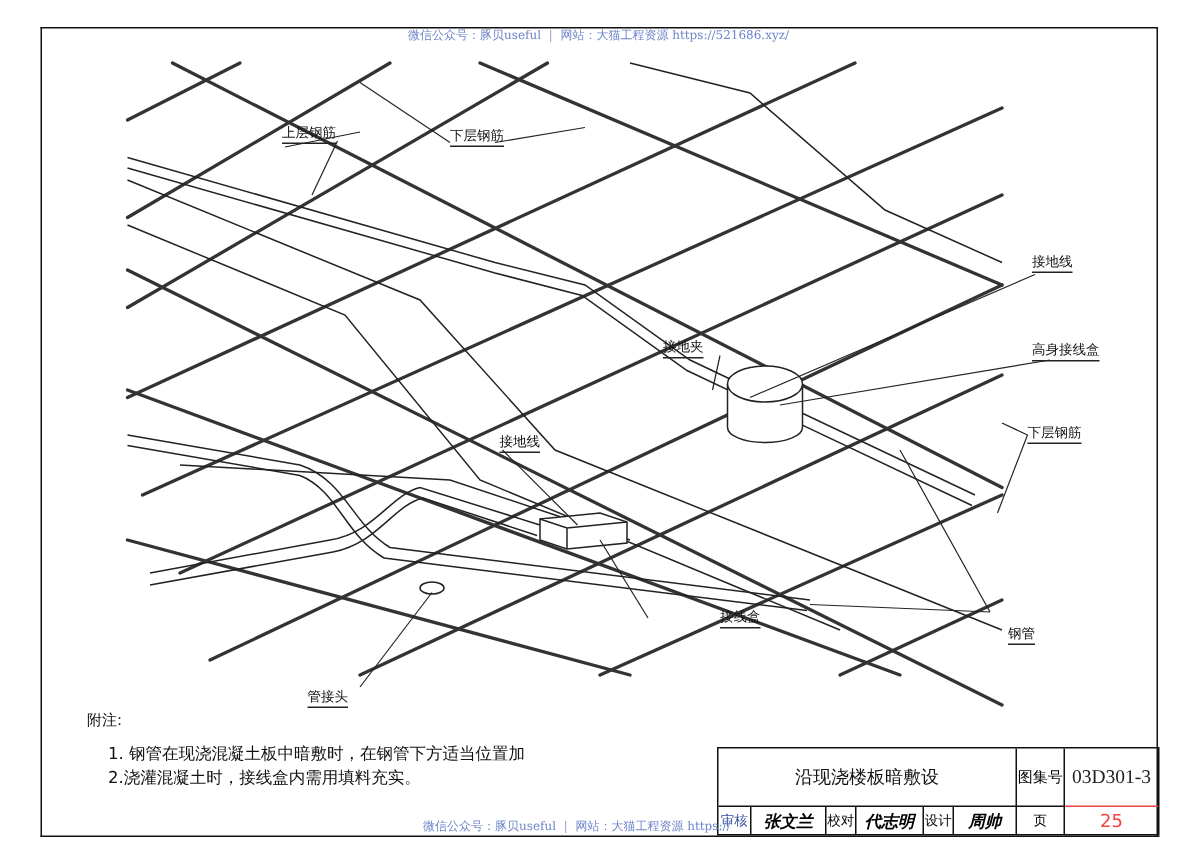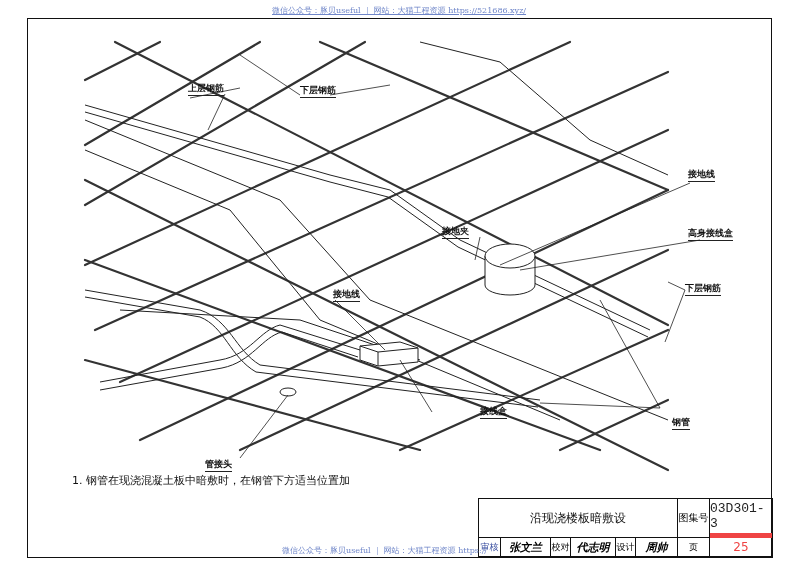--- a/index.html
+++ b/index.html
@@ -1,31 +1,31 @@
 <!DOCTYPE html>
 <html><head>
 <meta charset="utf-8">
 <style>
   html, body { margin:0; padding:0; background:#ffffff; }
   body { width:800px; height:565px; position:relative; overflow:hidden; font-family:"DejaVu Sans", sans-serif; }
   .watermark { position:absolute; font-size:8px; color:#6f86c9; font-family:"DejaVu Serif", serif; white-space:nowrap; }
-  #wm-top { left:272px; top:5px;text-decoration:underline; }
+  #wm-top { left:272px; top:18px; }
   #wm-bottom { left:282px; top:545px; }
   #frame { position:absolute; left:27px; top:18px; width:745px; height:540px; border:1.5px solid #111; border-bottom:none; box-sizing:border-box; }
   #bottom-line { position:absolute; left:27px; top:557px; width:746px; height:0; border-top:1.5px solid #111; }
   svg#drawing { position:absolute; left:0; top:0; }
-  .label { position:absolute; font-size:9px; color:#111; font-family:"DejaVu Sans", sans-serif; white-space:nowrap; letter-spacing:0px;font-weight:bold; }
+  .label { position:absolute; font-size:9px; color:#111; font-family:"DejaVu Sans", sans-serif; white-space:nowrap; letter-spacing:0px; }
   .notes { position:absolute; left:58px; top:470px; font-size:11px; color:#111; line-height:22px; }
   .notes .title { font-size:10px; }
   .notes .item { margin-left:14px; }
   .notes .cont { margin-left:26px; }
   #titleblock { position:absolute; left:478px; top:498px; width:295px; height:59px; border:1.3px solid #111; box-sizing:border-box; }
   #tb-title { position:absolute; left:0; top:0; width:199px; height:39px; border-right:1px solid #111; border-bottom:1px solid #111; box-sizing:border-box; display:flex; align-items:center; justify-content:center; font-size:12px; color:#111; }
   #tb-atlas-label { position:absolute; left:199px; top:0; width:32px; height:39px; border-right:1px solid #111; border-bottom:1px solid #111; box-sizing:border-box; display:flex; align-items:center; justify-content:center; font-size:10px; }
-  #tb-atlas-no { position:absolute; left:231px; top:0; width:62px; height:39px; border-bottom:5px solid #ef4444; box-sizing:border-box; display:flex; align-items:center; justify-content:center; font-size:13px; font-family:Liberation Mono, monospace; color:#222; }
+  #tb-atlas-no { position:absolute; left:231px; top:0; width:62px; height:39px; border-bottom:1px solid #ef4444; box-sizing:border-box; display:flex; align-items:center; justify-content:center; font-size:13px; font-family:Liberation Serif, serif; color:#222; }
   #tb-sign-row { position:absolute; left:0; top:39px; width:199px; height:18px; border-right:1px solid #111; box-sizing:border-box; display:flex; font-size:9px; }
   .cell { border-right:1px solid #111; display:flex; align-items:center; justify-content:center; box-sizing:border-box; height:100%; }
   .cell.sig { font-family:"DejaVu Serif", serif; font-style:italic; font-weight:bold; font-size:11px; }
   #tb-page-label { position:absolute; left:199px; top:39px; width:32px; height:18px; border-right:1px solid #111; box-sizing:border-box; display:flex; align-items:center; justify-content:center; font-size:9px; }
   #tb-page-no { position:absolute; left:231px; top:39px; width:62px; height:18px; display:flex; align-items:center; justify-content:center; font-size:12px; color:#ef4444; }
 </style>
 </head>
 <body>
 
 <div id="wm-top" class="watermark">微信公众号：豚贝useful ｜ 网站：大猫工程资源 https://521686.xyz/</div>
@@ -105,21 +105,23 @@
 <div class="label" style="left:688px;top:168px;border-bottom:0.8px solid #222;">接地线</div>
 <div class="label" style="left:442px;top:225px;border-bottom:0.8px solid #222;">接地夹</div>
 <div class="label" style="left:688px;top:227px;border-bottom:0.8px solid #222;">高身接线盒</div>
 <div class="label" style="left:685px;top:282px;border-bottom:0.8px solid #222;">下层钢筋</div>
 <div class="label" style="left:333px;top:288px;border-bottom:0.8px solid #222;">接地线</div>
 <div class="label" style="left:432px;top:405px;border-bottom:0.8px solid #222;margin-left:48px;">接线盒</div>
 <div class="label" style="left:672px;top:396px;border-bottom:0.8px solid #222;margin-top:20px;">钢管</div>
 <div class="label" style="left:205px;top:458px;border-bottom:0.8px solid #222;">管接头</div>
 
 <div class="notes">
+  <div class="title">附注:</div>
   <div class="item">1. 钢管在现浇混凝土板中暗敷时，在钢管下方适当位置加</div>
+  <div class="item" style="margin-top:-6px">2.浇灌混凝土时，接线盒内需用填料充实。</div>
 </div>
 
 <div id="titleblock">
   <div id="tb-title">沿现浇楼板暗敷设</div>
   <div id="tb-atlas-label">图集号</div>
   <div id="tb-atlas-no">03D301-3</div>
   <div id="tb-sign-row">
     <div class="cell" style="width:22px;color:#3a4fa0">审核</div>
     <div class="cell sig" style="width:50px">张文兰</div>
     <div class="cell" style="width:20px">校对</div>

